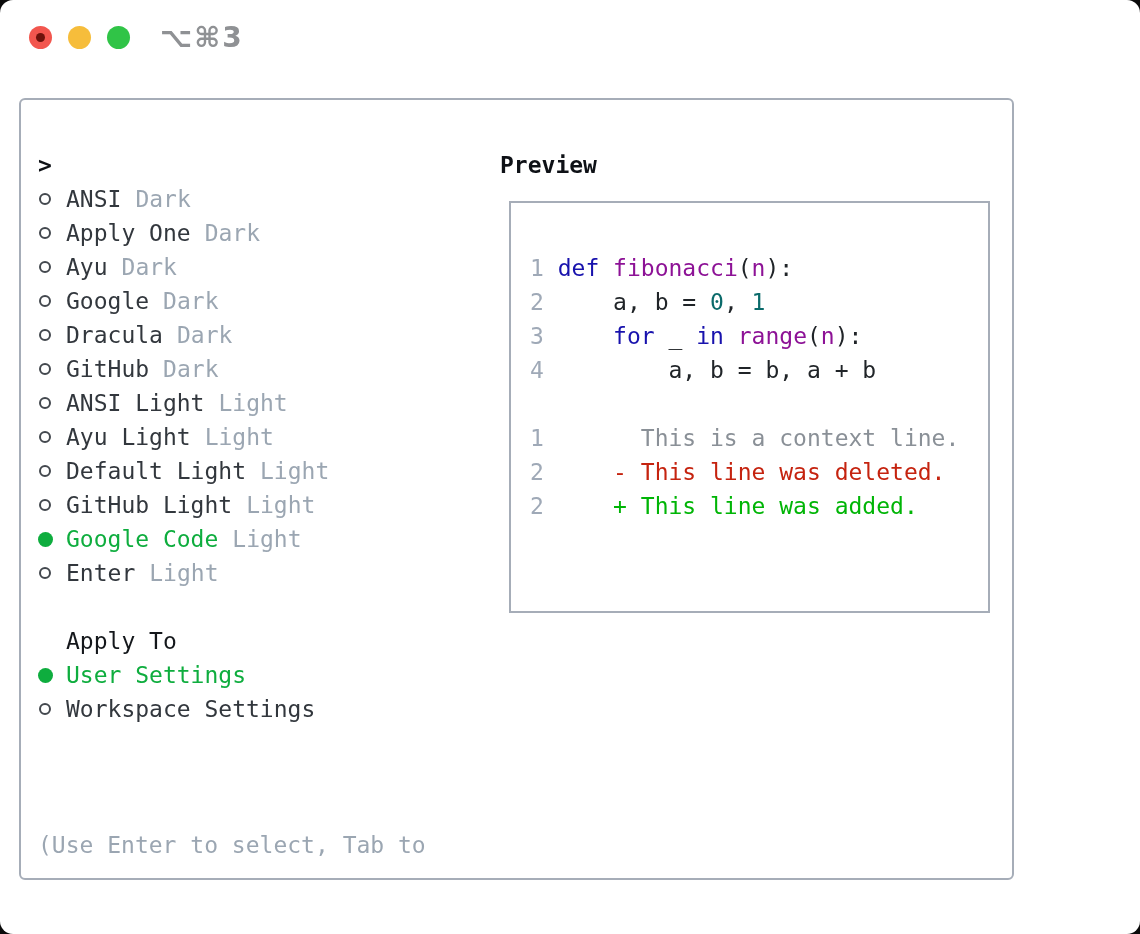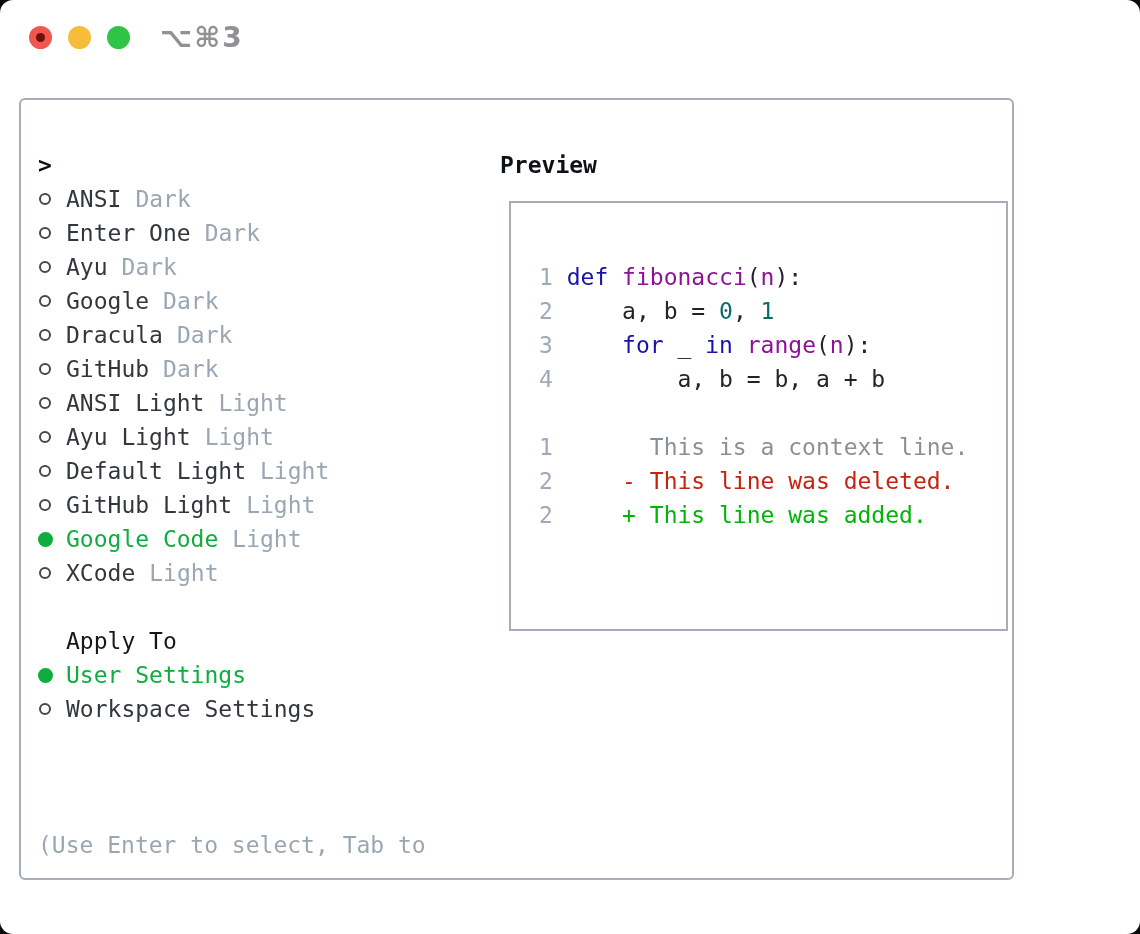--- a/index.html
+++ b/index.html
@@ -37,21 +37,21 @@
   .t-name.sel{color:#0ead3e;}
   .t-variant{color:#9ba6b2;margin-left:14px;}
   .apply-h{color:#14171b;}
   .hint{color:#9ba6b2;line-height:34px;white-space:pre;}
   
   .preview-h{position:absolute;left:479px;top:48px;height:34px;display:flex;align-items:center;
     font-size:23px;font-weight:bold;color:#0e1116;}
   .preview-box{
     position:absolute;left:488px;top:101px;width:477px;height:408px;
     border:2px solid #a6adb8;box-sizing:content-box;background:#fff;
-    padding:9px;overflow:hidden;
+    padding:0;overflow:hidden;
   }
   .code{padding:48px 0 0 19px;font-size:23px;}
   .cline{height:34px;line-height:34px;white-space:pre;}
   .lnum{color:#9fa9b7;}
   .tok-kw{color:#1812ad;}
   .tok-fn{color:#8d1296;}
   .tok-lit{color:#0a6a6a;}
   .tok-pln{color:#202428;}
   .tok-ctx{color:#8a9097;}
   .tok-del{color:#c5230f;}
@@ -74,31 +74,31 @@
   </div>
 
   <div class="panel">
 
     <div class="left-col">
       <div class="row">
         <span class="marker prompt">&gt;</span>
       </div>
       <div id="theme-list">
           <div class="row"><span class="marker"><span class="ring"></span></span><span class="t-name">ANSI</span><span class="t-variant">Dark</span></div>
-          <div class="row"><span class="marker"><span class="ring"></span></span><span class="t-name">Enter One</span><span class="t-variant">Dark</span></div>
+          <div class="row"><span class="marker"><span class="ring"></span></span><span class="t-name">Apply One</span><span class="t-variant">Dark</span></div>
           <div class="row"><span class="marker"><span class="ring"></span></span><span class="t-name">Ayu</span><span class="t-variant">Dark</span></div>
           <div class="row"><span class="marker"><span class="ring"></span></span><span class="t-name">Google</span><span class="t-variant">Dark</span></div>
           <div class="row"><span class="marker"><span class="ring"></span></span><span class="t-name">Dracula</span><span class="t-variant">Dark</span></div>
           <div class="row"><span class="marker"><span class="ring"></span></span><span class="t-name">GitHub</span><span class="t-variant">Dark</span></div>
           <div class="row"><span class="marker"><span class="ring"></span></span><span class="t-name">ANSI Light</span><span class="t-variant">Light</span></div>
           <div class="row"><span class="marker"><span class="ring"></span></span><span class="t-name">Ayu Light</span><span class="t-variant">Light</span></div>
           <div class="row"><span class="marker"><span class="ring"></span></span><span class="t-name">Default Light</span><span class="t-variant">Light</span></div>
           <div class="row"><span class="marker"><span class="ring"></span></span><span class="t-name">GitHub Light</span><span class="t-variant">Light</span></div>
           <div class="row"><span class="marker"><span class="fill"></span></span><span class="t-name sel">Google Code</span><span class="t-variant">Light</span></div>
-          <div class="row"><span class="marker"><span class="ring"></span></span><span class="t-name">XCode</span><span class="t-variant">Light</span></div>
+          <div class="row"><span class="marker"><span class="ring"></span></span><span class="t-name">Enter</span><span class="t-variant">Light</span></div>
         </div>
       <div class="row"></div>
       <div class="row">
         <span class="marker"></span>
         <span class="apply-h">Apply To</span>
       </div>
       <div id="apply-list">
           <div class="row"><span class="marker"><span class="fill"></span></span><span class="t-name sel">User Settings</span></div>
           <div class="row"><span class="marker"><span class="ring"></span></span><span class="t-name">Workspace Settings</span></div>
         </div>

